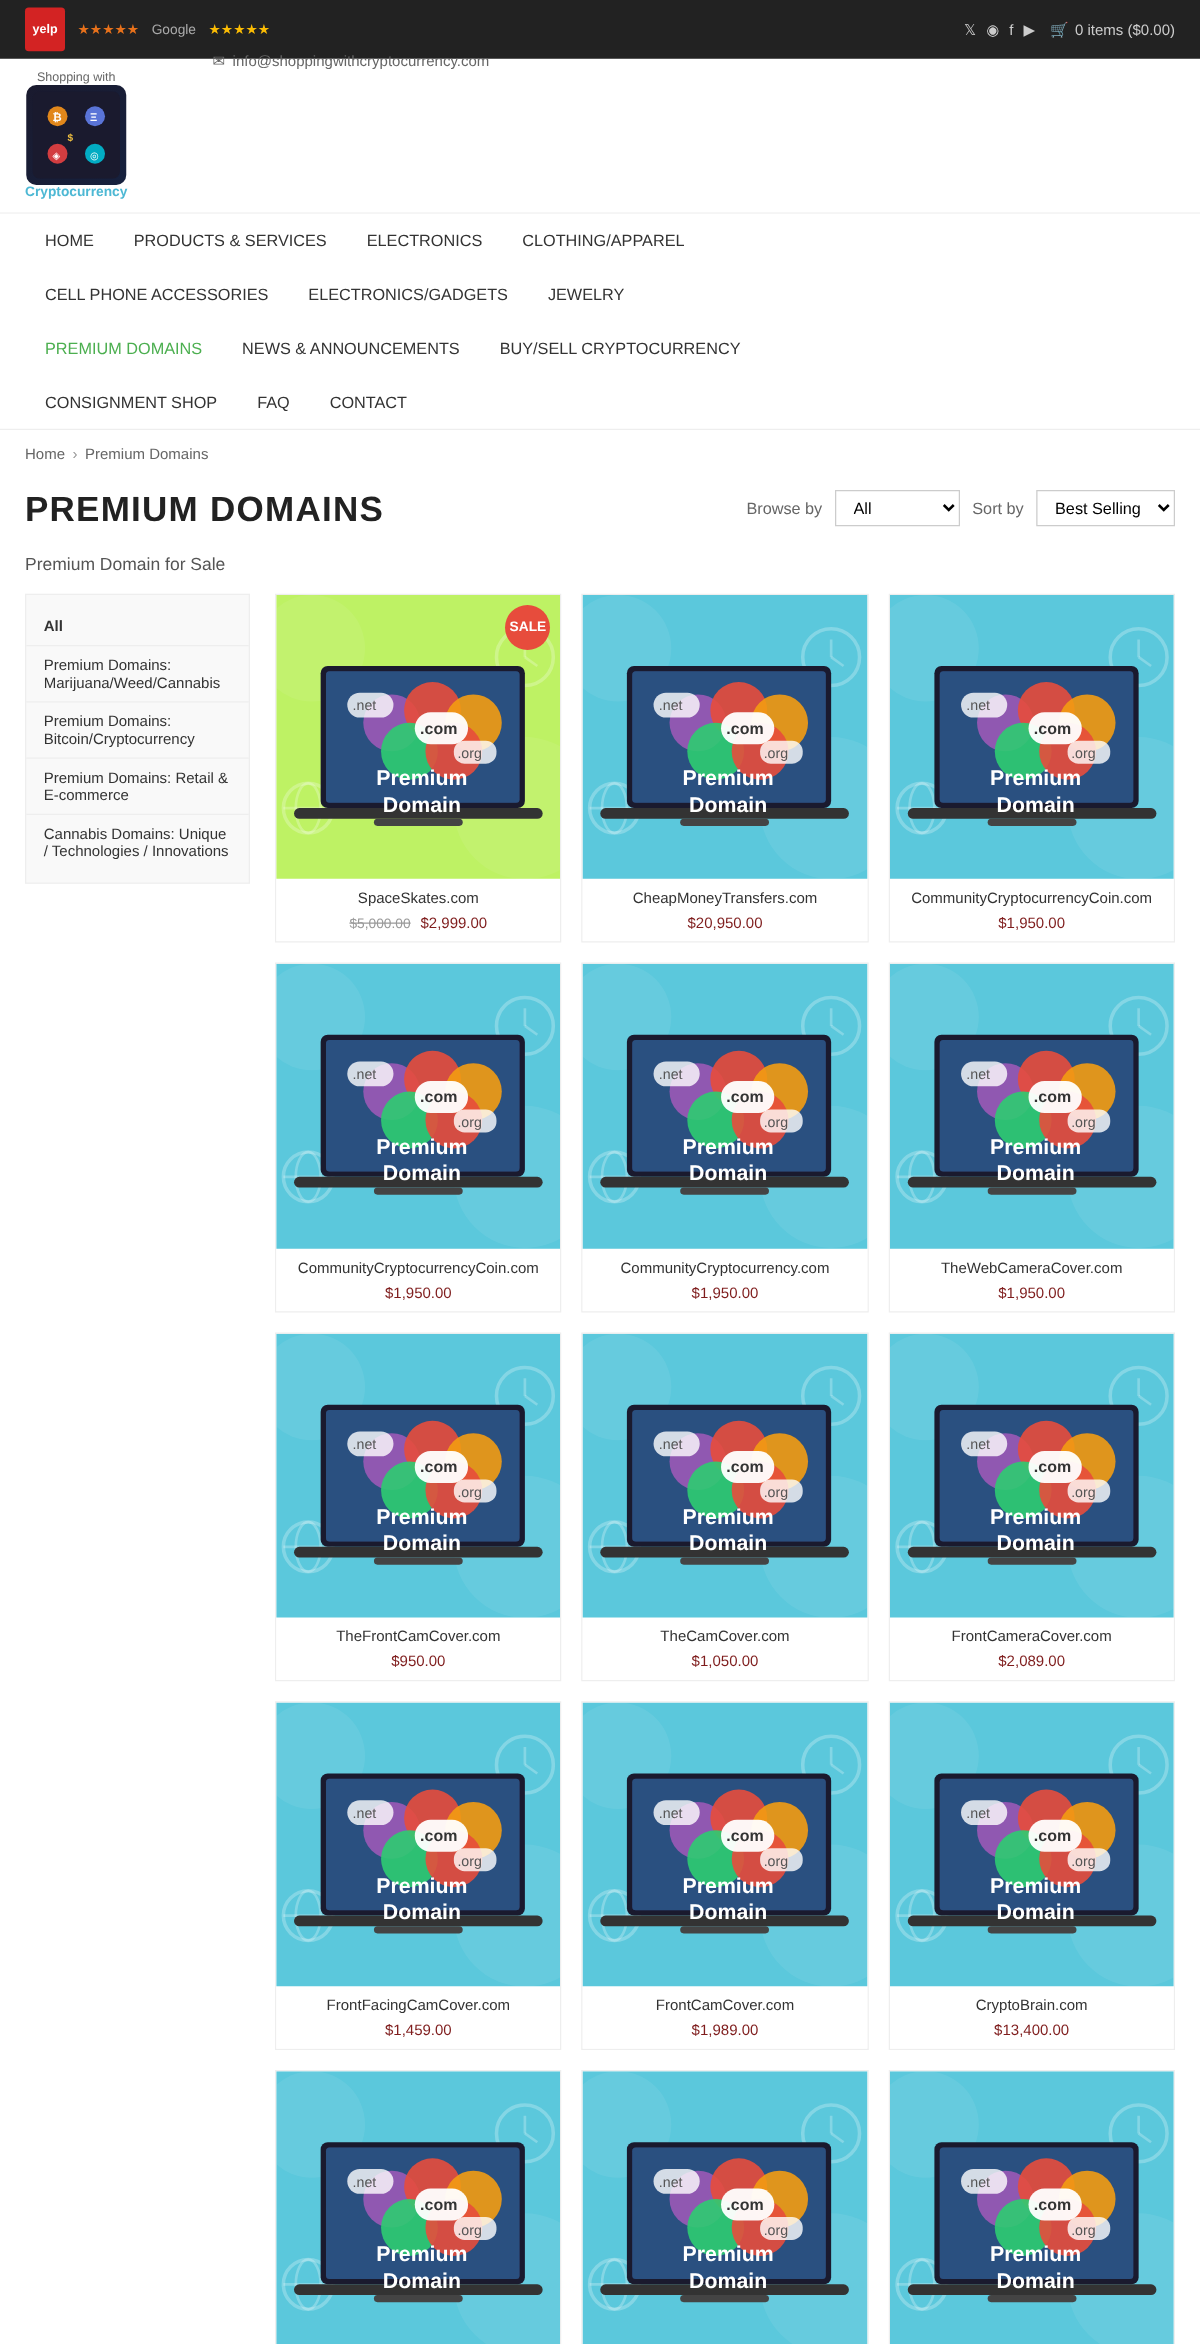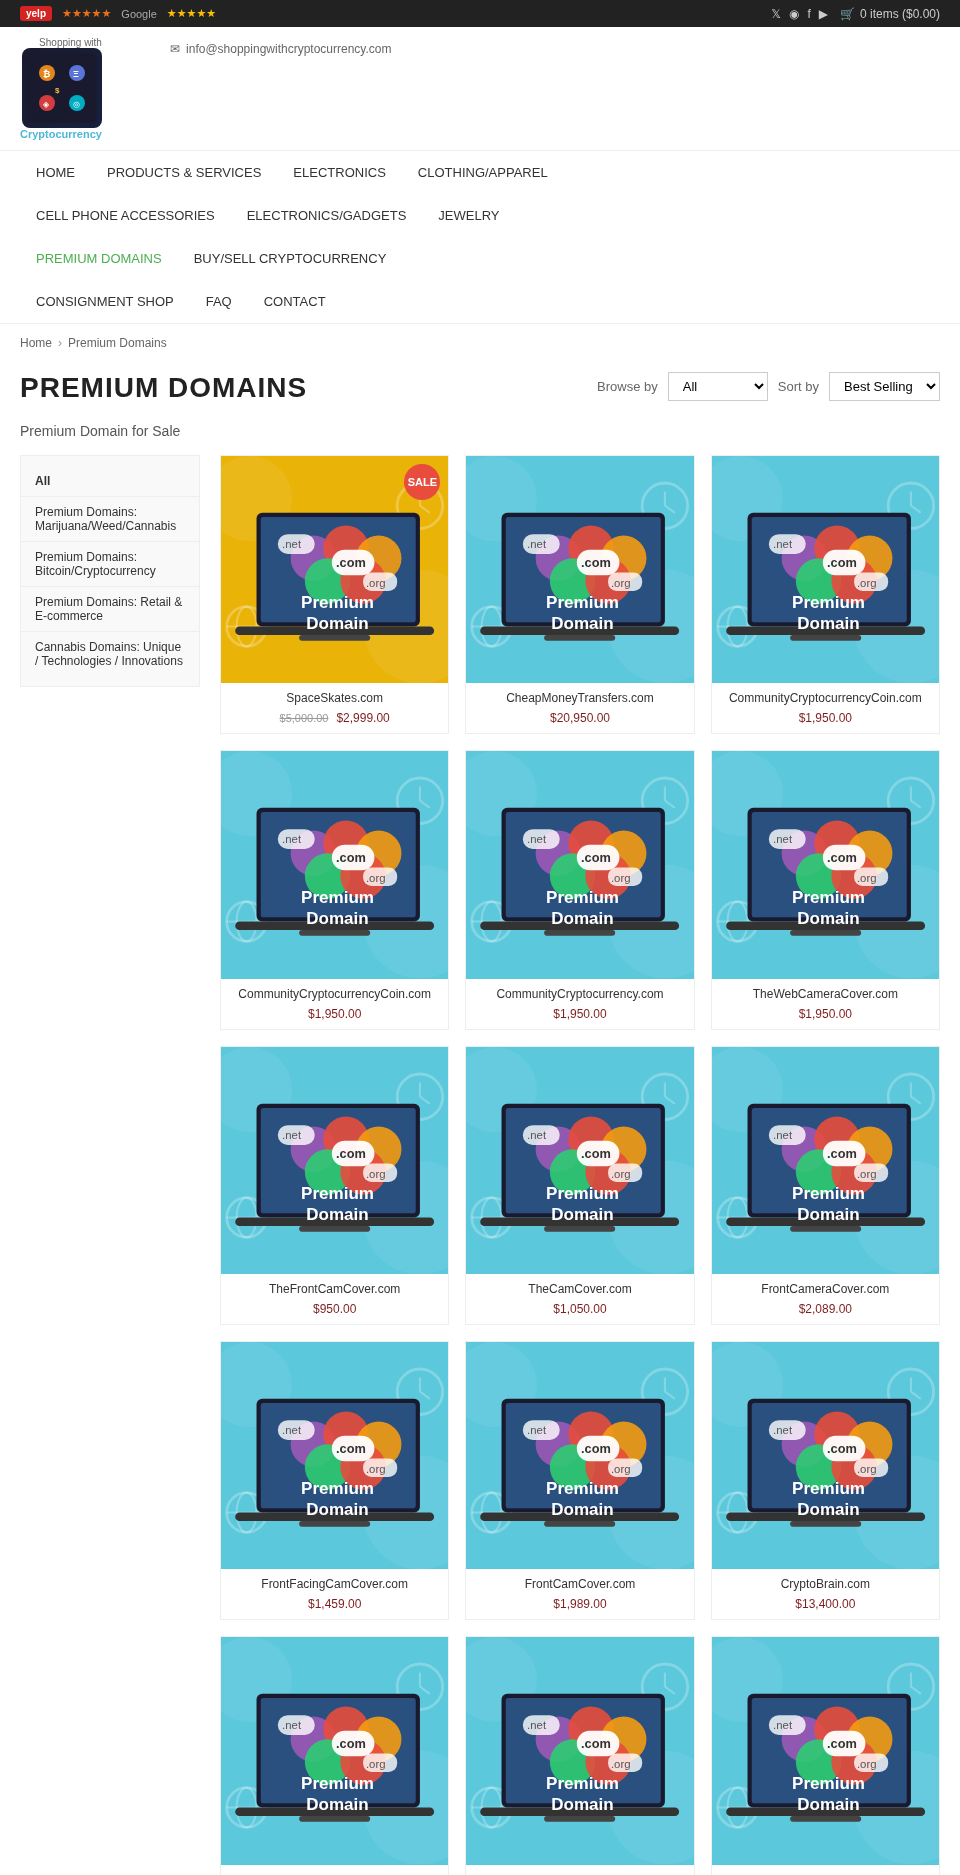--- a/index.html
+++ b/index.html
@@ -24,21 +24,21 @@
     
     .header {
       display: flex;
       align-items: center;
       padding: 10px 20px;
       border-bottom: 1px solid #eee;
     }
     .logo-area {
       display: flex;
       flex-direction: column;
-      align-items: flex-end;
+      align-items: center;
       margin-right: 20px;
     }
     .logo-icon {
       width: 80px;
       height: 80px;
       background: linear-gradient(135deg, #1a1a2e, #16213e);
       border-radius: 8px;
       display: flex;
       align-items: center;
       justify-content: center;
@@ -192,21 +192,21 @@
     .ratings-area {
       display: flex;
       align-items: center;
       gap: 10px;
     }
     .rating-badge {
       background: #d32323;
       color: #fff;
       font-size: 10px;
       font-weight: bold;
-      padding: 2px 6px;
+      padding: 12px 6px;
       border-radius: 3px;
     }
     .stars { color: #e7711b; font-size: 11px; }
     .google-stars { color: #fbbc04; font-size: 11px; }
 
     .email-info { display: flex; align-items: center; gap: 6px; font-size: 12px; color: #666; }
   </style>
 </head>
 <body>
 
@@ -266,20 +266,21 @@
     <a class="nav-item">ELECTRONICS</a>
     <a class="nav-item">CLOTHING/APPAREL</a>
   </div>
   <div class="nav-row">
     <a class="nav-item">CELL PHONE ACCESSORIES</a>
     <a class="nav-item">ELECTRONICS/GADGETS</a>
     <a class="nav-item">JEWELRY</a>
   </div>
   <div class="nav-row">
     <a class="nav-item active" style="color:#4CAF50;">PREMIUM DOMAINS</a>
+    <a class="nav-item">NEWS &amp; ANNOUNCEMENTS</a>
     <a class="nav-item">BUY/SELL CRYPTOCURRENCY</a>
   </div>
   <div class="nav-row">
     <a class="nav-item">CONSIGNMENT SHOP</a>
     <a class="nav-item">FAQ</a>
     <a class="nav-item">CONTACT</a>
   </div>
 </nav>
 
 <div class="breadcrumb">
@@ -309,21 +310,21 @@
     <div class="sidebar">
       <div class="sidebar-item active">All</div>
       <div class="sidebar-item">Premium Domains: Marijuana/Weed/Cannabis</div>
       <div class="sidebar-item">Premium Domains: Bitcoin/Cryptocurrency</div>
       <div class="sidebar-item">Premium Domains: Retail &amp; E-commerce</div>
       <div class="sidebar-item">Cannabis Domains: Unique / Technologies / Innovations</div>
     </div>
 
     <div class="product-grid" id="product-grid">
     <div class="product-card">
-    <div class="product-image" style="background:#eab308;">
+    <div class="product-image" style="background:#bef264;">
       <div class="sale-badge">SALE</div>
       <svg viewBox="0 0 160 140" width="100%" height="100%" xmlns="http://www.w3.org/2000/svg">
 
         <circle cx="20" cy="20" r="30" fill="rgba(255,255,255,0.07)"></circle>
         <circle cx="140" cy="110" r="40" fill="rgba(255,255,255,0.07)"></circle>
 
         <circle cx="140" cy="25" r="16" fill="none" stroke="rgba(255,255,255,0.25)" stroke-width="2"></circle>
         <line x1="140" y1="25" x2="140" y2="15" stroke="rgba(255,255,255,0.25)" stroke-width="1.5"></line>
         <line x1="140" y1="25" x2="147" y2="30" stroke="rgba(255,255,255,0.25)" stroke-width="1.5"></line>
 

